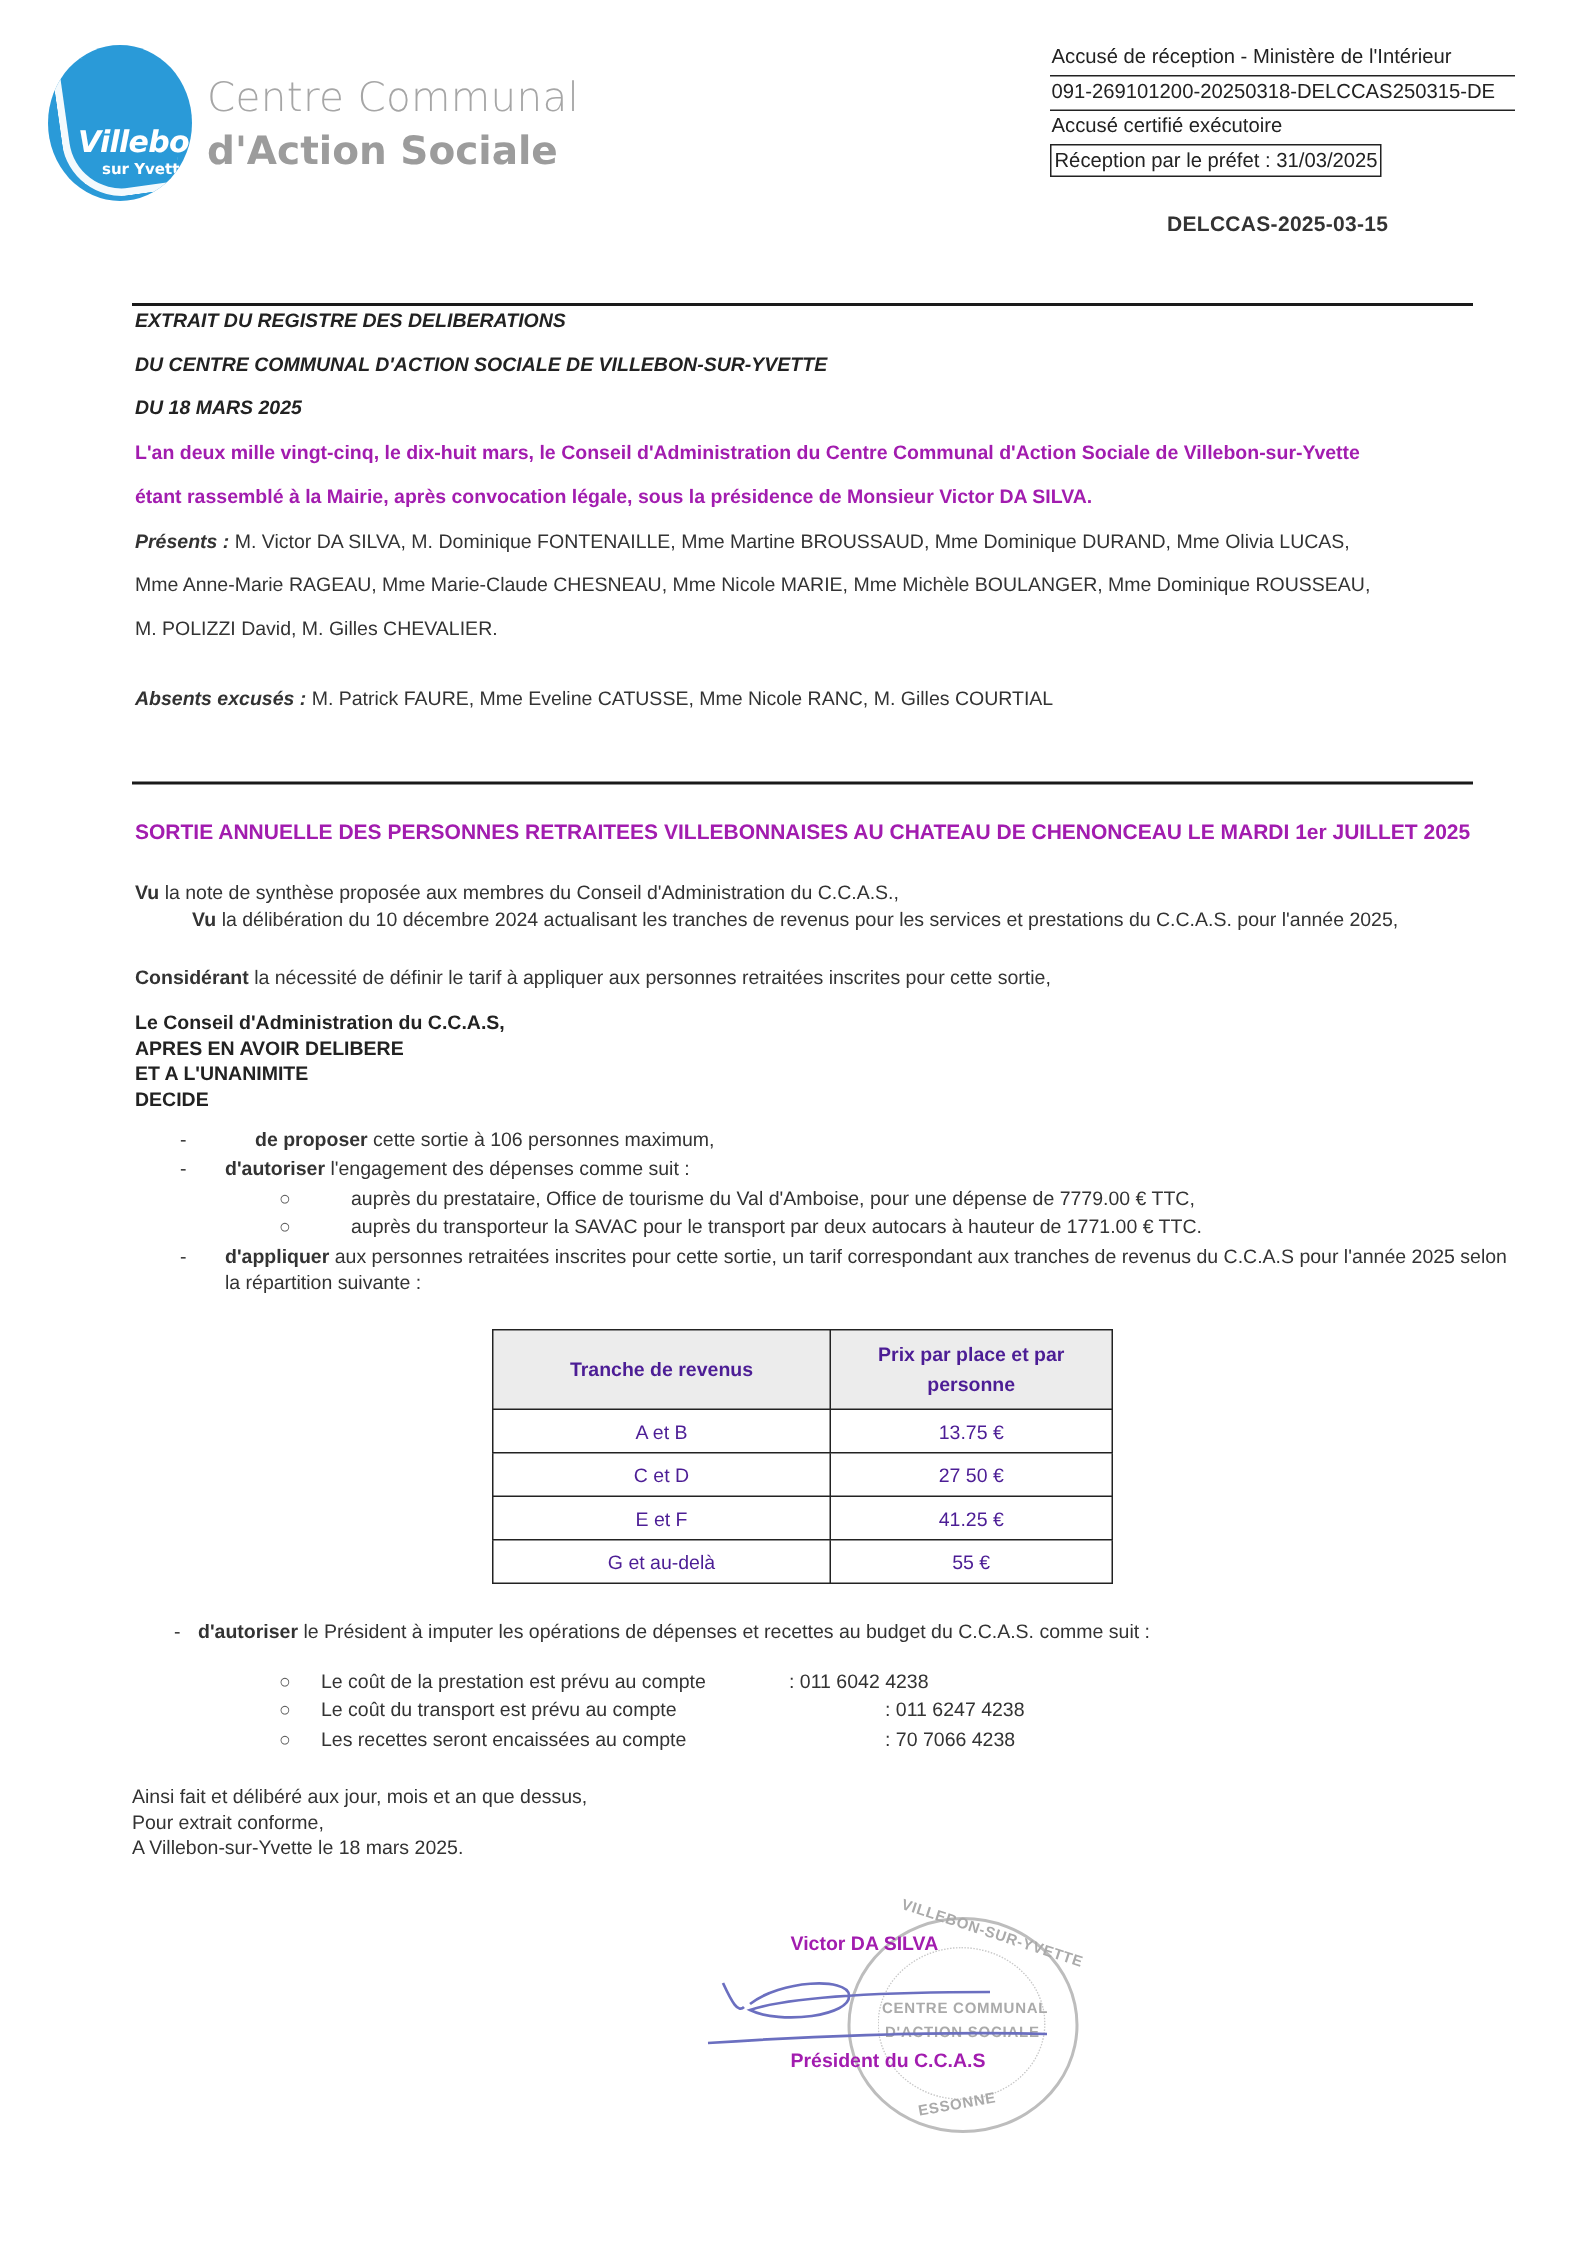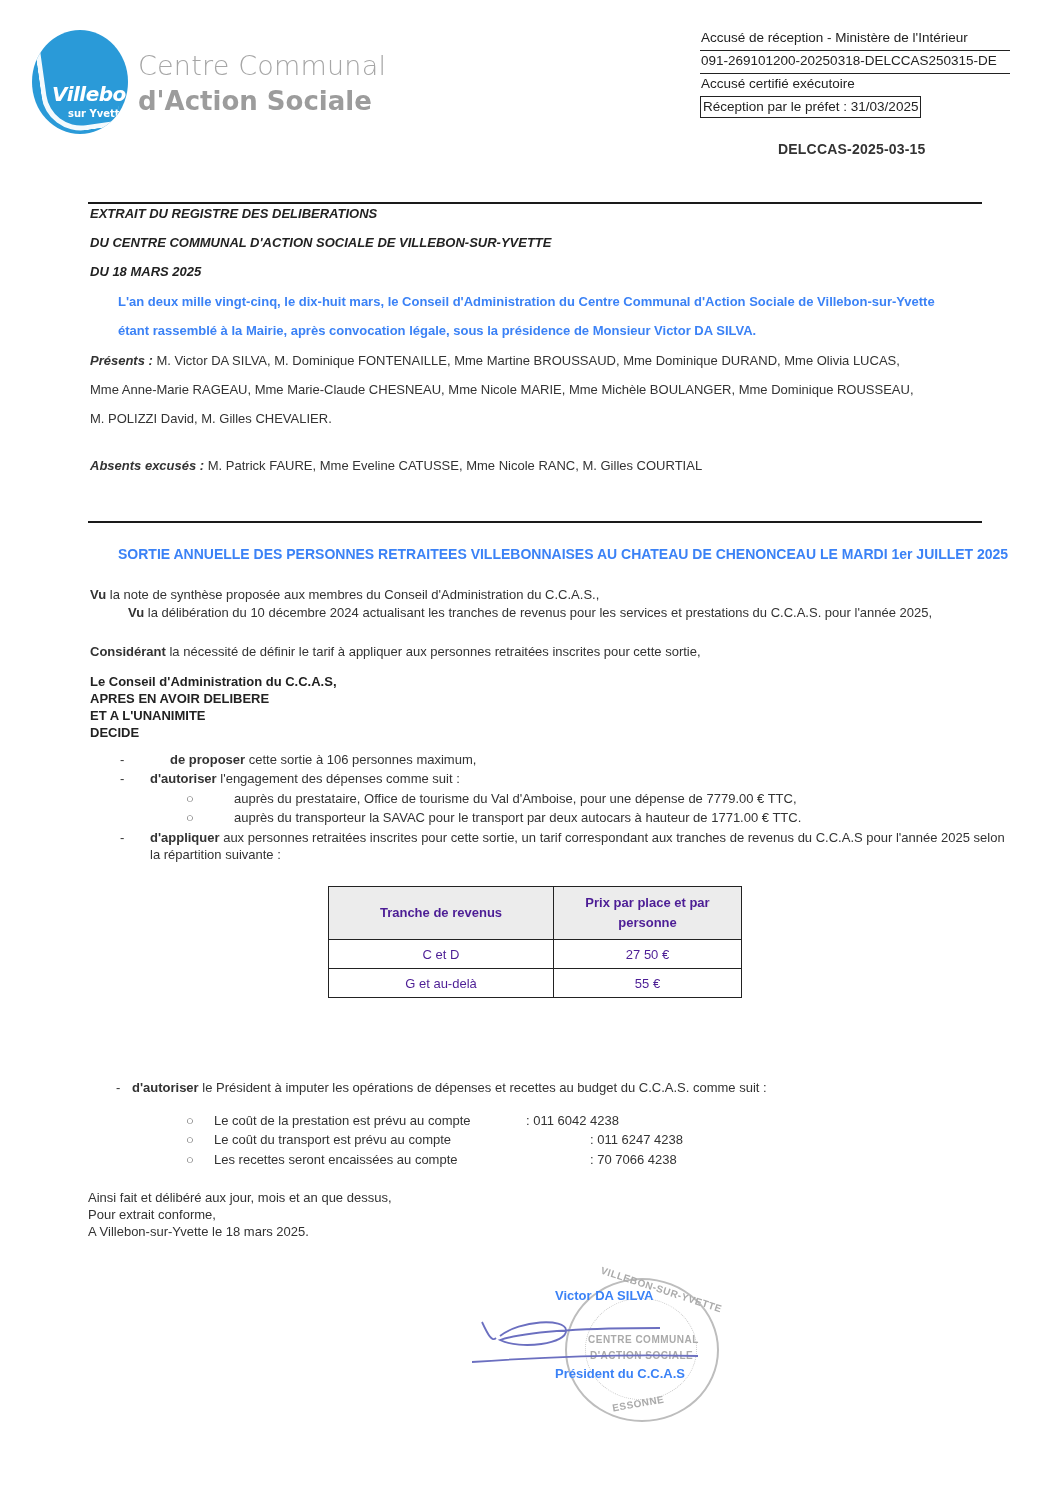--- a/index.html
+++ b/index.html
@@ -24,21 +24,21 @@
   
   .stamp { left: 700px; top: 28px; width: 310px; font-size: 13.5px; color: #222; }
   .stamp .row { height: 22px; line-height: 20px; padding-left: 1px; white-space: nowrap; }
   .stamp .row.ul { border-bottom: 1.5px solid #222; }
   .stamp .row.boxed { display: inline-block; border: 1.5px solid #222; padding: 0 2px; height: 20px; line-height: 19px; }
   .ref { left: 778px; top: 141px; font-size: 14px; font-weight: bold; color: #333; letter-spacing: 0.2px; }
 
   .rule { height: 2px; background: #1a1a1a; }
 
   .heading-it { font-style: italic; font-weight: bold; font-size: 13px; color: #222; }
-  .body-b { font-weight: bold; font-size: 13px; color: #3b82f6; margin-left: 28px; }
+  .body-b { font-weight: bold; font-size: 13px; color: #a21caf; }
   .body { font-size: 13px; color: #333; }
   .it-b { font-style: italic; font-weight: bold; margin-top: 19px; }
 
   .para { font-size: 13px; line-height: 17px; color: #333; }
   .justify { text-align: justify; }
 
   
   table.tarifs { border-collapse: collapse; font-size: 13px; color: #4c1d95; }
   table.tarifs th { background: #ececec; font-weight: bold; border: 1.5px solid #222; height: 50px; line-height: 20px; }
   table.tarifs td { border: 1.5px solid #222; text-align: center; height: 26px; }
@@ -126,22 +126,30 @@
 
 <table class="abs tarifs" style="left:328px; top:886px; width:414px;">
   <thead>
     <tr>
       <th style="width:222px;">Tranche de revenus</th>
       <th style="padding:0 24px;">Prix par place et par personne</th>
     </tr>
   </thead>
   <tbody>
     <tr>
+      <td>A et B</td>
+      <td>13.75 €</td>
+    </tr>
+    <tr>
       <td>C et D</td>
       <td>27 50 €</td>
+    </tr>
+    <tr>
+      <td>E et F</td>
+      <td>41.25 €</td>
     </tr>
     <tr>
       <td>G et au-delà</td>
       <td>55 €</td>
     </tr>
   </tbody>
 </table>
 
 <div class="abs para" style="left:116px; top:1079px; width:870px;">
   <span style="display:inline-block; width:16px;">-</span><b>d'autoriser</b><span> le Président à imputer les opérations de dépenses et recettes au budget du C.C.A.S. comme suit :</span>

